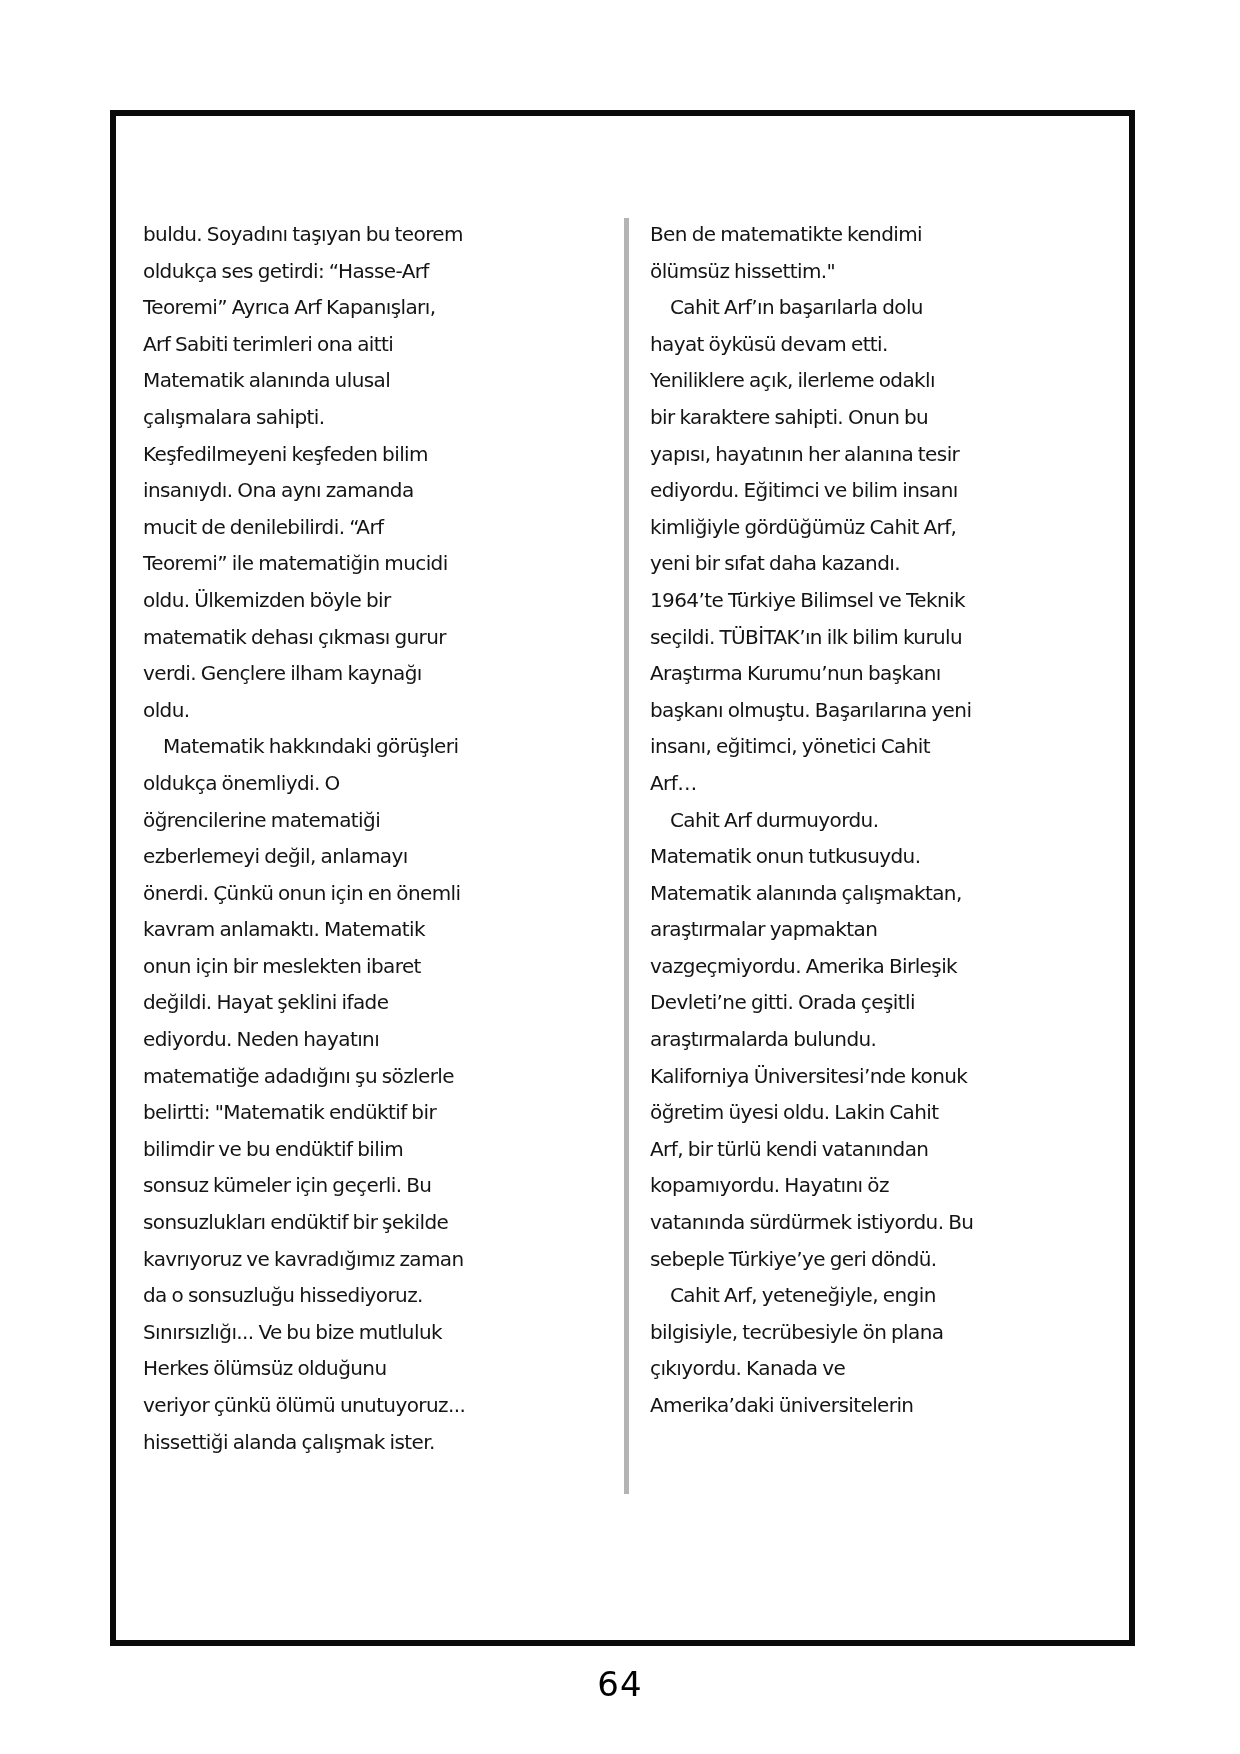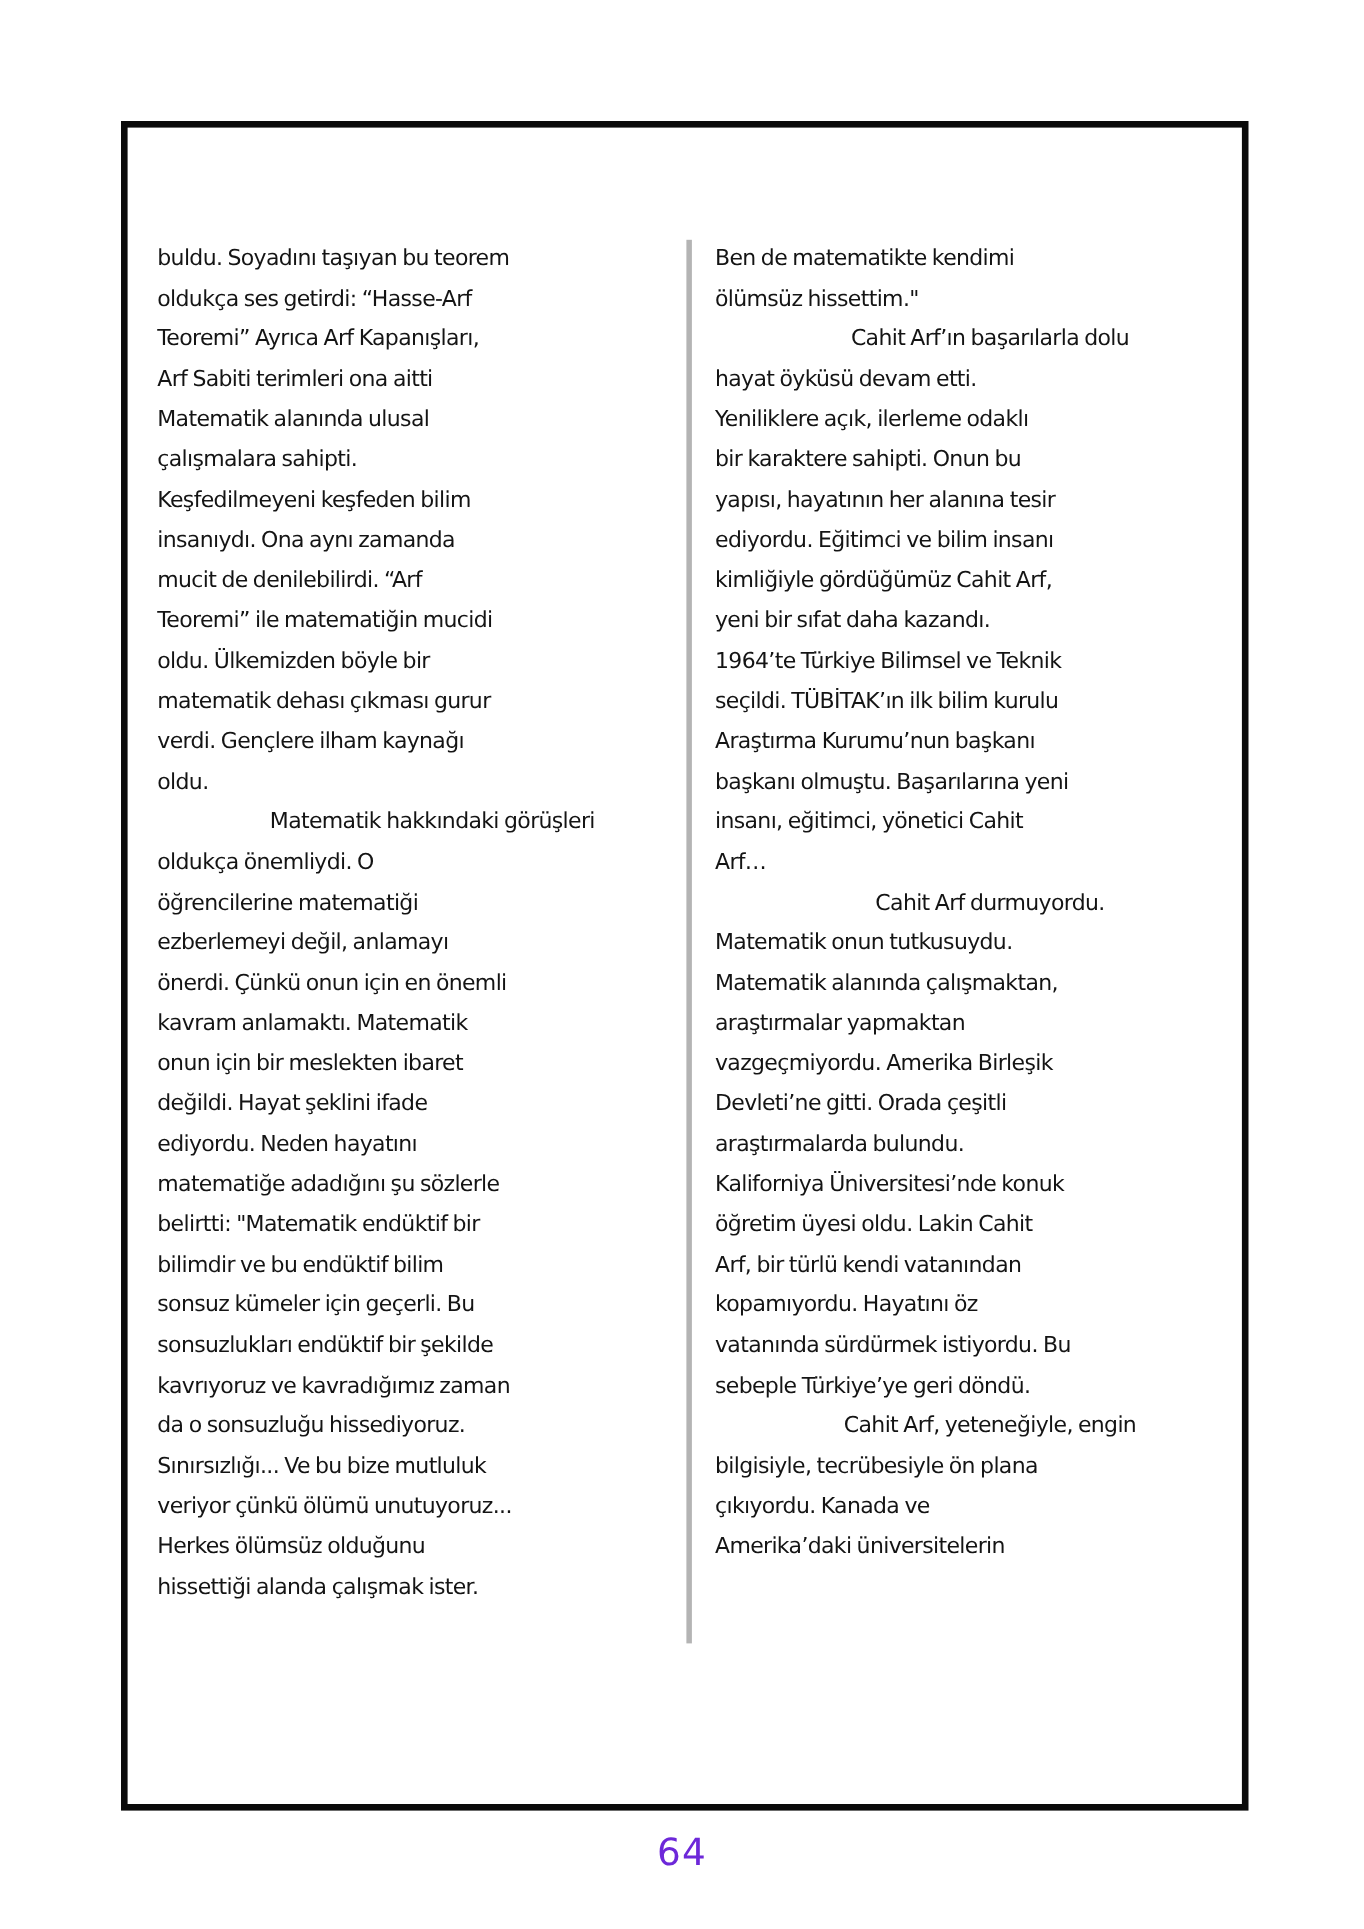--- a/index.html
+++ b/index.html
@@ -33,37 +33,37 @@
     letter-spacing: -0.6px;
     word-spacing: -1px;
     white-space: nowrap;
   }
   .column.left { left: 143px; }
   .column.right { left: 650px; }
   .line {
     display: block;
     height: 36.6px;
   }
-  .line.indent { padding-left: 20px; text-align: center; }
+  .line.indent { padding-left: 20px; }
   .divider {
     position: absolute;
     left: 624px;
     top: 218px;
     width: 5px;
     height: 1276px;
     background: #b4b4b4;
   }
   .page-number {
     position: absolute;
     left: 0;
     width: 1240px;
     top: 1664px;
     text-align: center;
     font-size: 34px;
-    color: #6d28d9;
+    color: #000000;
     letter-spacing: 1px;
   }
 </style>
 </head>
 <body>
 
 <div class="frame"></div>
 
 <div class="column left">
     <span class="line">buldu. Soyadını taşıyan bu teorem</span>
@@ -90,22 +90,22 @@
     <span class="line">değildi. Hayat şeklini ifade</span>
     <span class="line">ediyordu. Neden hayatını</span>
     <span class="line">matematiğe adadığını şu sözlerle</span>
     <span class="line">belirtti: "Matematik endüktif bir</span>
     <span class="line">bilimdir ve bu endüktif bilim</span>
     <span class="line">sonsuz kümeler için geçerli. Bu</span>
     <span class="line">sonsuzlukları endüktif bir şekilde</span>
     <span class="line">kavrıyoruz ve kavradığımız zaman</span>
     <span class="line">da o sonsuzluğu hissediyoruz.</span>
     <span class="line">Sınırsızlığı... Ve bu bize mutluluk</span>
+    <span class="line">Herkes ölümsüz olduğunu</span>
     <span class="line">veriyor çünkü ölümü unutuyoruz...</span>
-    <span class="line">Herkes ölümsüz olduğunu</span>
     <span class="line">hissettiği alanda çalışmak ister.</span>
   </div>
 
 <div class="divider"></div>
 
 <div class="column right">
     <span class="line">Ben de matematikte kendimi</span>
     <span class="line">ölümsüz hissettim."</span>
     <span class="line indent">Cahit Arf’ın başarılarla dolu</span>
     <span class="line">hayat öyküsü devam etti.</span>

